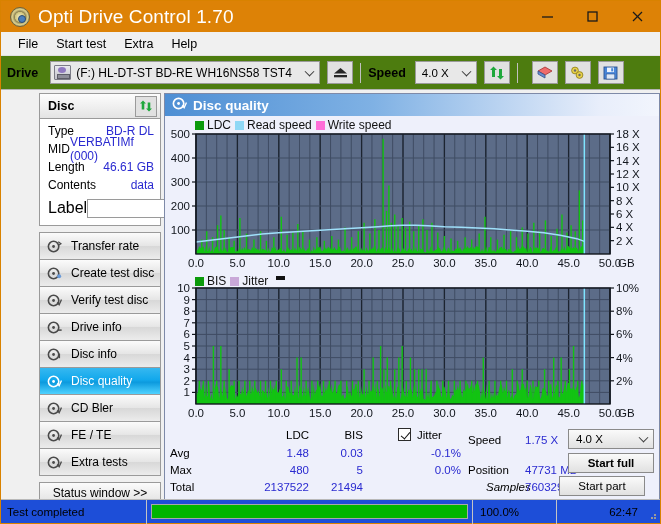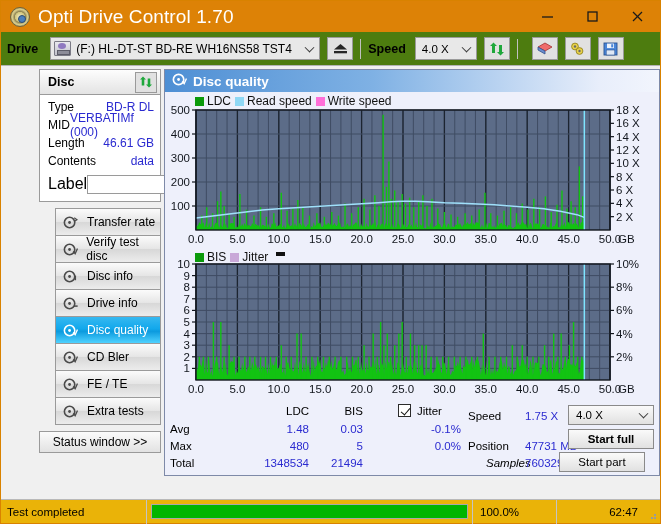--- a/index.html
+++ b/index.html
@@ -160,21 +160,21 @@
     width: 92px; height: 19px;
     border: 1px solid #9a9a9a; background: #fff;
   }
   .disc-mini {
     width: 22px; height: 21px;
     background: #e1e1e1; border: 1px solid #9a9a9a;
     display: flex; align-items: center; justify-content: center;
   }
 
   
-  .nav { margin-top: 6px; border: 1px solid #9a9a9a; border-bottom: none; margin-left: 16px; }
+  .nav { margin-top: 6px; border: 1px solid #9a9a9a; border-bottom: none; }
   .nav-btn {
     height: 27px;
     background: linear-gradient(#fbfbfb 0%, #e6e6e6 48%, #d8d8d8 52%, #ececec 100%);
     border-bottom: 1px solid #9a9a9a;
     display: flex; align-items: center;
     padding-left: 7px;
     font-size: 12px; color: #000;
   }
   .nav-btn.active {
     background: linear-gradient(#36b8f0 0%, #12a8ec 45%, #0c9ade 55%, #4fd2ff 100%);
@@ -219,21 +219,21 @@
   .cb::after {
     content: ""; position: absolute; left: 3.5px; top: 0.5px;
     width: 4px; height: 8px; border-right: 1.6px solid #111; border-bottom: 1.6px solid #111;
     transform: rotate(40deg);
   }
 
   
   .statusbar {
     position: absolute; left: 0; right: 0; bottom: 0;
     height: 24px;
-    background: #eab308;
+    background: #1d4ed8;
     border-top: 1px solid #b9b9b9;
     display: flex; align-items: center;
     font-size: 11.5px; color: #000;
   }
   .sb-cell { height: 24px; display: flex; align-items: center; }
   .progress-outer {
     height: 15px; background: #e6e6e6;
     border: 1px solid #a8a8a8; position: relative;
   }
   .progress-fill { height: 100%; background: #00b500; }
@@ -261,20 +261,26 @@
       </div>
       <div class="win-btn">
         <svg width="13" height="13" viewBox="0 0 13 13">
             <line x1="2" y1="2" x2="11" y2="11" stroke="#1a1a1a" stroke-width="1.3"></line>
             <line x1="11" y1="2" x2="2" y2="11" stroke="#1a1a1a" stroke-width="1.3"></line>
           </svg>
       </div>
     </div>
   </div>
 
+  <div class="menubar">
+    <span class="menu-item">File</span>
+    <span class="menu-item">Start test</span>
+    <span class="menu-item">Extra</span>
+    <span class="menu-item">Help</span>
+  </div>
 
   <div class="driverow">
     <span class="lbl-bold">Drive</span>
     <div class="drivesel">
       <div class="drive-icon"></div>
       <span>(F:)  HL-DT-ST BD-RE  WH16NS58 TST4</span>
       <span class="chev"></span>
     </div>
     <div class="tbtn">
       <svg width="17" height="13" viewBox="0 0 17 13">
@@ -372,44 +378,54 @@
                 <path d="M12,2 L15,4 L12,6" fill="none" stroke="#4a4a4a" stroke-width="1.3"></path>
               </svg>
           </span>
           <span>Transfer rate</span>
         </div>
         <div class="nav-btn">
           <span class="nav-ic">
             <svg width="15" height="13" viewBox="0 0 16 14">
                 <circle cx="7" cy="7" r="5.6" fill="none" stroke="#4a4a4a" stroke-width="1.7"></circle>
                 <circle cx="7" cy="7" r="1.5" fill="#4a4a4a"></circle>
+                <circle cx="13" cy="10" r="2.2" fill="#6a9ad8"></circle>
+              </svg>
+          </span>
+          <span>Create test disc</span>
+        </div>
+        <div class="nav-btn">
+          <span class="nav-ic">
+            <svg width="15" height="13" viewBox="0 0 16 14">
+                <circle cx="7" cy="7" r="5.6" fill="none" stroke="#4a4a4a" stroke-width="1.7"></circle>
+                <circle cx="7" cy="7" r="1.5" fill="#4a4a4a"></circle>
                 <path d="M11,9 L13,11.5 L15.5,6" fill="none" stroke="#4a4a4a" stroke-width="1.4"></path>
               </svg>
           </span>
           <span>Verify test disc</span>
+        </div>
+        <div class="nav-btn">
+          <span class="nav-ic">
+            <svg width="15" height="13" viewBox="0 0 16 14">
+                <circle cx="7" cy="7" r="5.6" fill="none" stroke="#4a4a4a" stroke-width="1.7"></circle>
+                <circle cx="7" cy="7" r="1.5" fill="#4a4a4a"></circle>
+                <rect x="11.5" y="9" width="4.2" height="1.6" fill="#4a4a4a"></rect>
+              </svg>
+          </span>
+          <span>Drive info</span>
         </div>
         <div class="nav-btn">
           <span class="nav-ic">
             <svg width="15" height="13" viewBox="0 0 16 14">
                 <circle cx="7" cy="7" r="5.6" fill="none" stroke="#4a4a4a" stroke-width="1.7"></circle>
                 <circle cx="7" cy="7" r="1.5" fill="#4a4a4a"></circle>
                 <rect x="12.4" y="6" width="1.6" height="5" fill="#4a4a4a"></rect>
               </svg>
           </span>
           <span>Disc info</span>
-        </div>
-        <div class="nav-btn">
-          <span class="nav-ic">
-            <svg width="15" height="13" viewBox="0 0 16 14">
-                <circle cx="7" cy="7" r="5.6" fill="none" stroke="#4a4a4a" stroke-width="1.7"></circle>
-                <circle cx="7" cy="7" r="1.5" fill="#4a4a4a"></circle>
-                <rect x="11.5" y="9" width="4.2" height="1.6" fill="#4a4a4a"></rect>
-              </svg>
-          </span>
-          <span>Drive info</span>
         </div>
         <div class="nav-btn active">
           <span class="nav-ic">
             <svg width="15" height="13" viewBox="0 0 16 14">
                 <circle cx="7" cy="7" r="5.6" fill="none" stroke="#ffffff" stroke-width="1.7"></circle>
                 <circle cx="7" cy="7" r="1.5" fill="#ffffff"></circle>
                 <path d="M11,9 L13,11.5 L15.5,6" fill="none" stroke="#ffffff" stroke-width="1.4"></path>
               </svg>
           </span>
           <span>Disc quality</span>
@@ -913,21 +929,21 @@
           <div class="st-v" style="position:absolute;left:88px;top:20px;width:56px;text-align:right;">1.48</div>
           <div class="st-v" style="position:absolute;left:150px;top:20px;width:48px;text-align:right;">0.03</div>
           <div class="st-v" style="position:absolute;left:244px;top:20px;width:52px;text-align:right;">-0.1%</div>
 
           <div style="position:absolute;left:5px;top:37px;">Max</div>
           <div class="st-v" style="position:absolute;left:88px;top:37px;width:56px;text-align:right;">480</div>
           <div class="st-v" style="position:absolute;left:150px;top:37px;width:48px;text-align:right;">5</div>
           <div class="st-v" style="position:absolute;left:244px;top:37px;width:52px;text-align:right;">0.0%</div>
 
           <div style="position:absolute;left:5px;top:54px;">Total</div>
-          <div class="st-v" style="position:absolute;left:70px;top:54px;width:74px;text-align:right;">1348534</div>
+          <div class="st-v" style="position:absolute;left:70px;top:54px;width:74px;text-align:right;">2137522</div>
           <div class="st-v" style="position:absolute;left:146px;top:54px;width:52px;text-align:right;">21494</div>
 
           <div style="position:absolute;left:303px;top:7px;">Speed</div>
           <div class="st-v" style="position:absolute;left:360px;top:7px;">1.75 X</div>
           <div style="position:absolute;left:303px;top:37px;">Position</div>
           <div class="st-v" style="position:absolute;left:360px;top:37px;">47731 MB</div>
           <div style="position:absolute;left:321px;top:54px;font-style:italic;">Samples</div>
           <div class="st-v" style="position:absolute;left:360px;top:54px;">760329</div>
 
           <div class="btn3d" style="position:absolute;right:5px;top:2px;width:86px;height:20px;justify-content:flex-start;padding-left:7px;">

